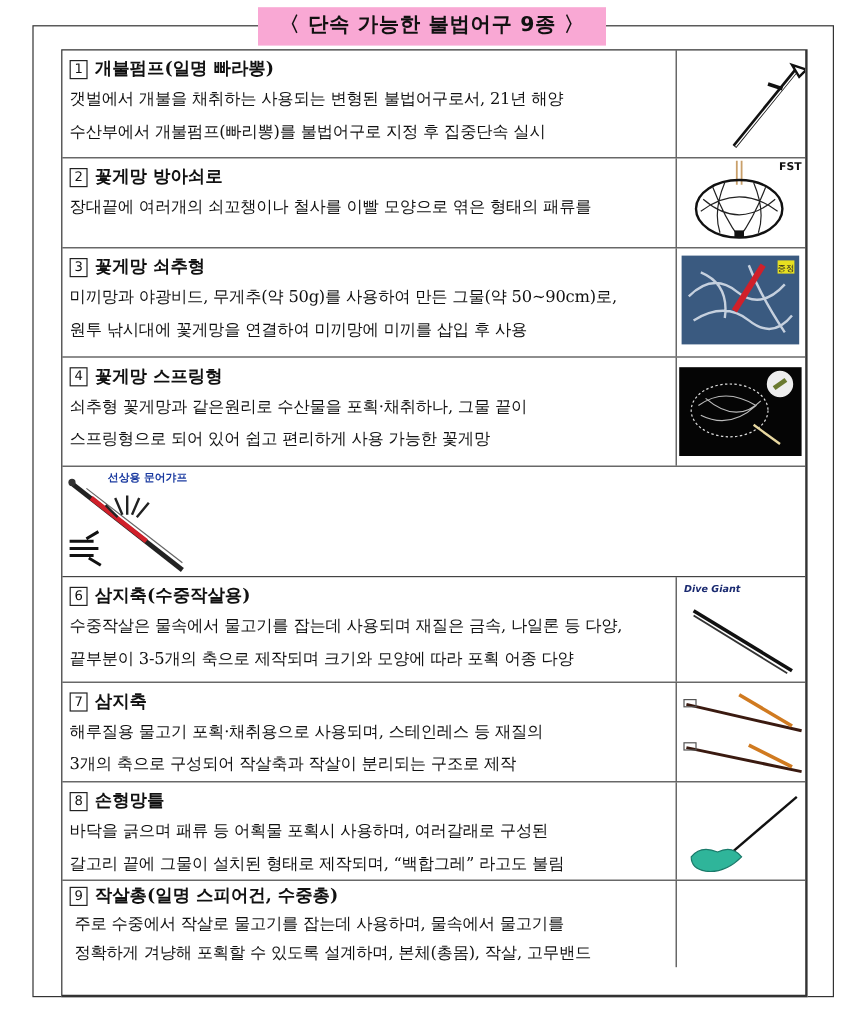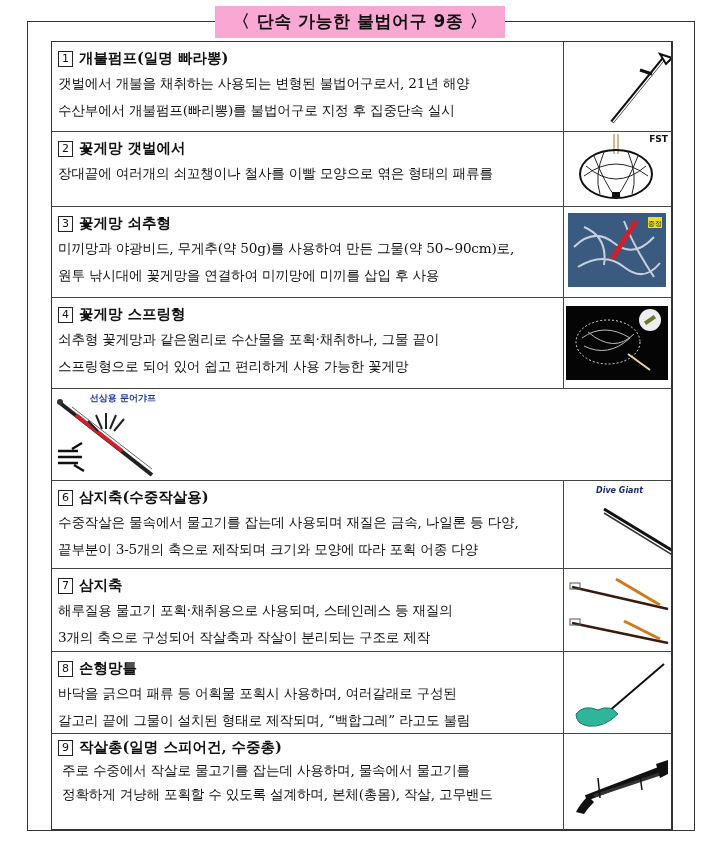--- a/index.html
+++ b/index.html
@@ -49,21 +49,21 @@
         <line x1="32" y1="80" x2="84" y2="16" stroke="#111" stroke-width="4"></line>
         <line x1="33" y1="80" x2="85" y2="16" stroke="#fff" stroke-width="1.2"></line>
         <line x1="60" y1="28" x2="72" y2="32" stroke="#111" stroke-width="3"></line>
         <path d="M80 12 L92 16 L86 22 Z" fill="#fff" stroke="#111" stroke-width="2"></path>
       </svg>
     </div>
   </div>
 
   <div class="row" style="top:90px;height:75px;">
     <div class="text-cell">
-      <div class="item-title"><span class="num-box">2</span><span>꽃게망 갯벌에서</span></div>
+      <div class="item-title"><span class="num-box">2</span><span>꽃게망 방아쇠로</span></div>
       <div class="desc">장대끝에 여러개의 쇠꼬챙이나 철사를 이빨 모양으로 엮은 형태의 패류를</div>
     </div>
     <div class="img-cell">
       <svg width="108" height="74" viewBox="0 0 108 74">
         <line x1="50" y1="2" x2="50" y2="22" stroke="#c9a06a" stroke-width="1.5"></line>
         <line x1="54" y1="2" x2="54" y2="22" stroke="#c9a06a" stroke-width="1.5"></line>
         <ellipse cx="52" cy="42" rx="36" ry="24" fill="none" stroke="#111" stroke-width="2"></ellipse>
         <path d="M22 34 Q52 60 82 34 M20 44 Q52 20 84 44 M30 24 Q40 50 52 66 M74 24 Q64 50 52 66 M40 20 Q30 44 36 62 M64 20 Q74 44 68 62" fill="none" stroke="#222" stroke-width="1"></path>
         <rect x="48" y="60" width="8" height="6" fill="#111"></rect>
         <text x="104" y="10" font-size="9" font-weight="bold" text-anchor="end" fill="#111" font-family="DejaVu Sans, sans-serif">FST</text>
@@ -113,21 +113,21 @@
         <line x1="8" y1="14" x2="100" y2="86" stroke="#222" stroke-width="4"></line>
         <line x1="24" y1="26" x2="70" y2="62" stroke="#d0202a" stroke-width="4"></line>
         <line x1="20" y1="18" x2="100" y2="80" stroke="#666" stroke-width="1"></line>
         <circle cx="8" cy="13" r="3" fill="#333"></circle>
         <path d="M50 40 l-6 -14 M54 40 l0 -16 M58 40 l6 -14 M62 42 l10 -12 M46 42 l-10 -10" stroke="#222" stroke-width="2"></path>
         <path d="M6 62 l20 0 M6 68 l24 0 M6 74 l20 0 M20 60 l10 -6 M22 76 l10 6" stroke="#111" stroke-width="2.5"></path>
       </svg>
     </div>
   </div>
 
-  <div class="row" style="top:439px;height:88px;gap:26px;">
+  <div class="row" style="top:439px;height:88px;">
     <div class="text-cell">
       <div class="item-title"><span class="num-box">6</span><span>삼지축(수중작살용)</span></div>
       <div class="desc">수중작살은 물속에서 물고기를 잡는데 사용되며 재질은 금속, 나일론 등 다양,</div>
       <div class="desc">끝부분이 3-5개의 축으로 제작되며 크기와 모양에 따라 포획 어종 다양</div>
     </div>
     <div class="img-cell">
       <svg width="108" height="87" viewBox="0 0 108 87">
         <text x="6" y="12" font-size="8" font-weight="bold" font-style="italic" fill="#1a2a70" font-family="DejaVu Sans, sans-serif">Dive Giant</text>
         <line x1="14" y1="28" x2="96" y2="78" stroke="#111" stroke-width="3"></line>
         <line x1="14" y1="32" x2="92" y2="80" stroke="#333" stroke-width="1.5"></line>
@@ -160,21 +160,21 @@
       <div class="desc">갈고리 끝에 그물이 설치된 형태로 제작되며, “백합그레” 라고도 불림</div>
     </div>
     <div class="img-cell">
       <svg width="108" height="81" viewBox="0 0 108 81">
         <line x1="100" y1="12" x2="44" y2="60" stroke="#111" stroke-width="2"></line>
         <path d="M12 62 Q20 52 34 58 Q46 52 54 62 Q40 76 24 74 Q12 72 12 62 Z" fill="#2fb59a" stroke="#1a7a6a" stroke-width="1"></path>
       </svg>
     </div>
   </div>
 
-  <div class="row" style="top:692px;height:96px;">
+  <div class="row" style="top:692px;height:96px;flex-direction:column;">
     <div class="text-cell" style="padding-top:2px;">
       <div class="item-title" style="line-height:22px;"><span class="num-box">9</span><span>작살총(일명 스피어건, 수중총)</span></div>
       <div class="desc indent" style="line-height:24px;">주로 수중에서 작살로 물고기를 잡는데 사용하며, 물속에서 물고기를</div>
       <div class="desc indent" style="line-height:24px;">정확하게 겨냥해 포획할 수 있도록 설계하며, 본체(총몸), 작살, 고무밴드</div>
     </div>
     <div class="img-cell">
       <svg width="108" height="95" viewBox="0 0 108 95">
         <path d="M22 64 L100 34" stroke="#111" stroke-width="6"></path>
         <path d="M30 62 L96 40" stroke="#333" stroke-width="3"></path>
         <path d="M92 30 L104 26 L104 40 L96 44 Z" fill="#111"></path>

